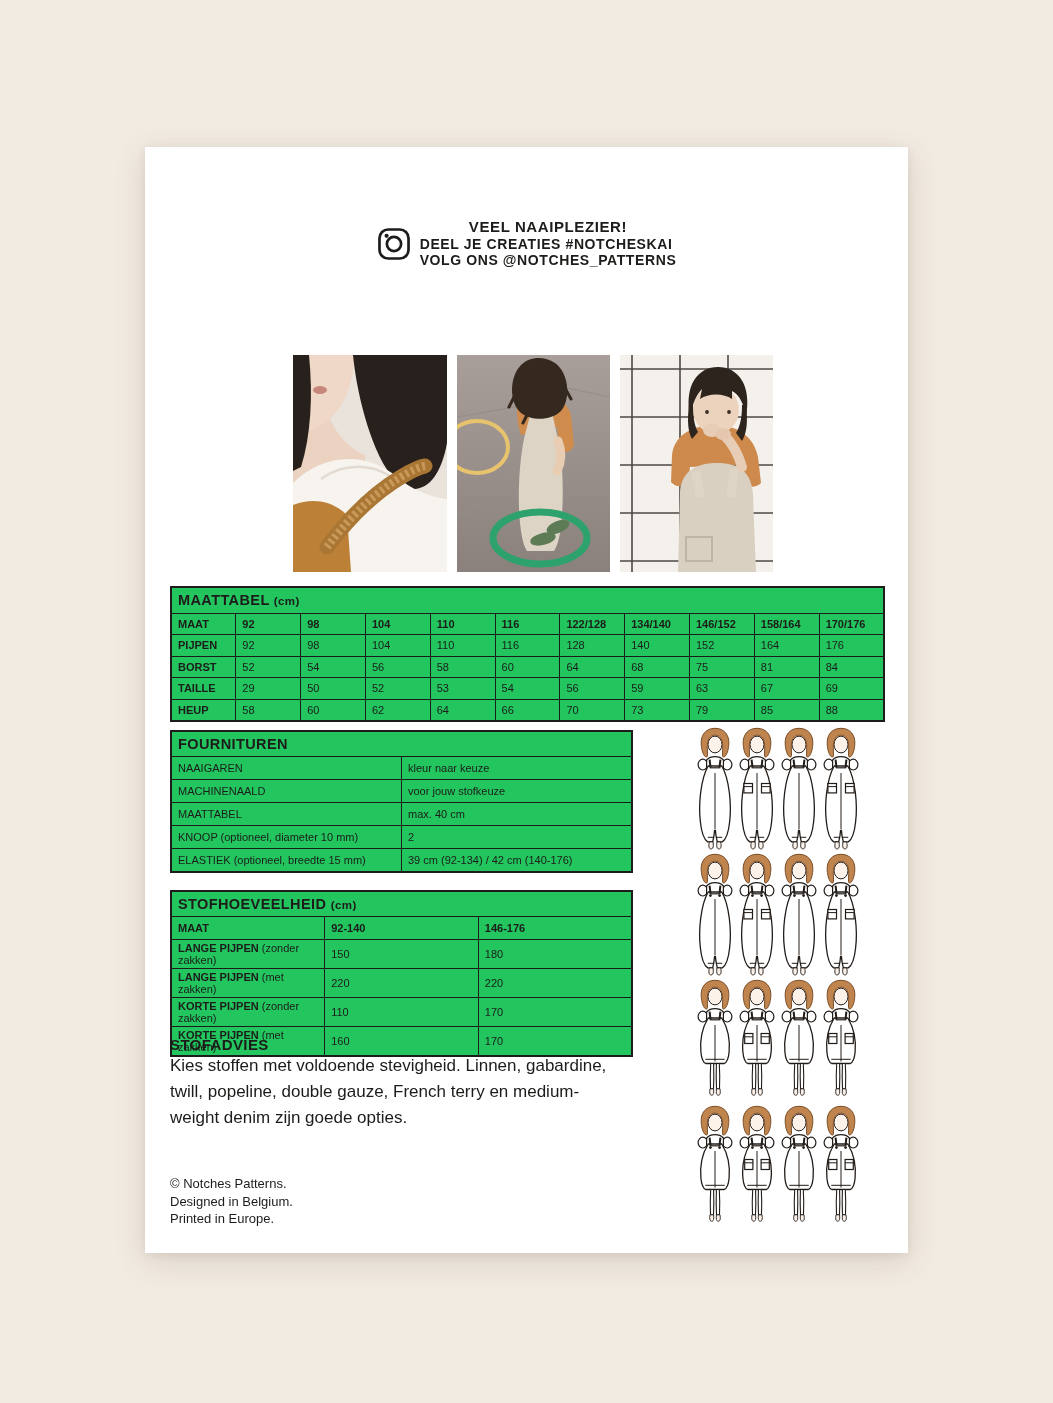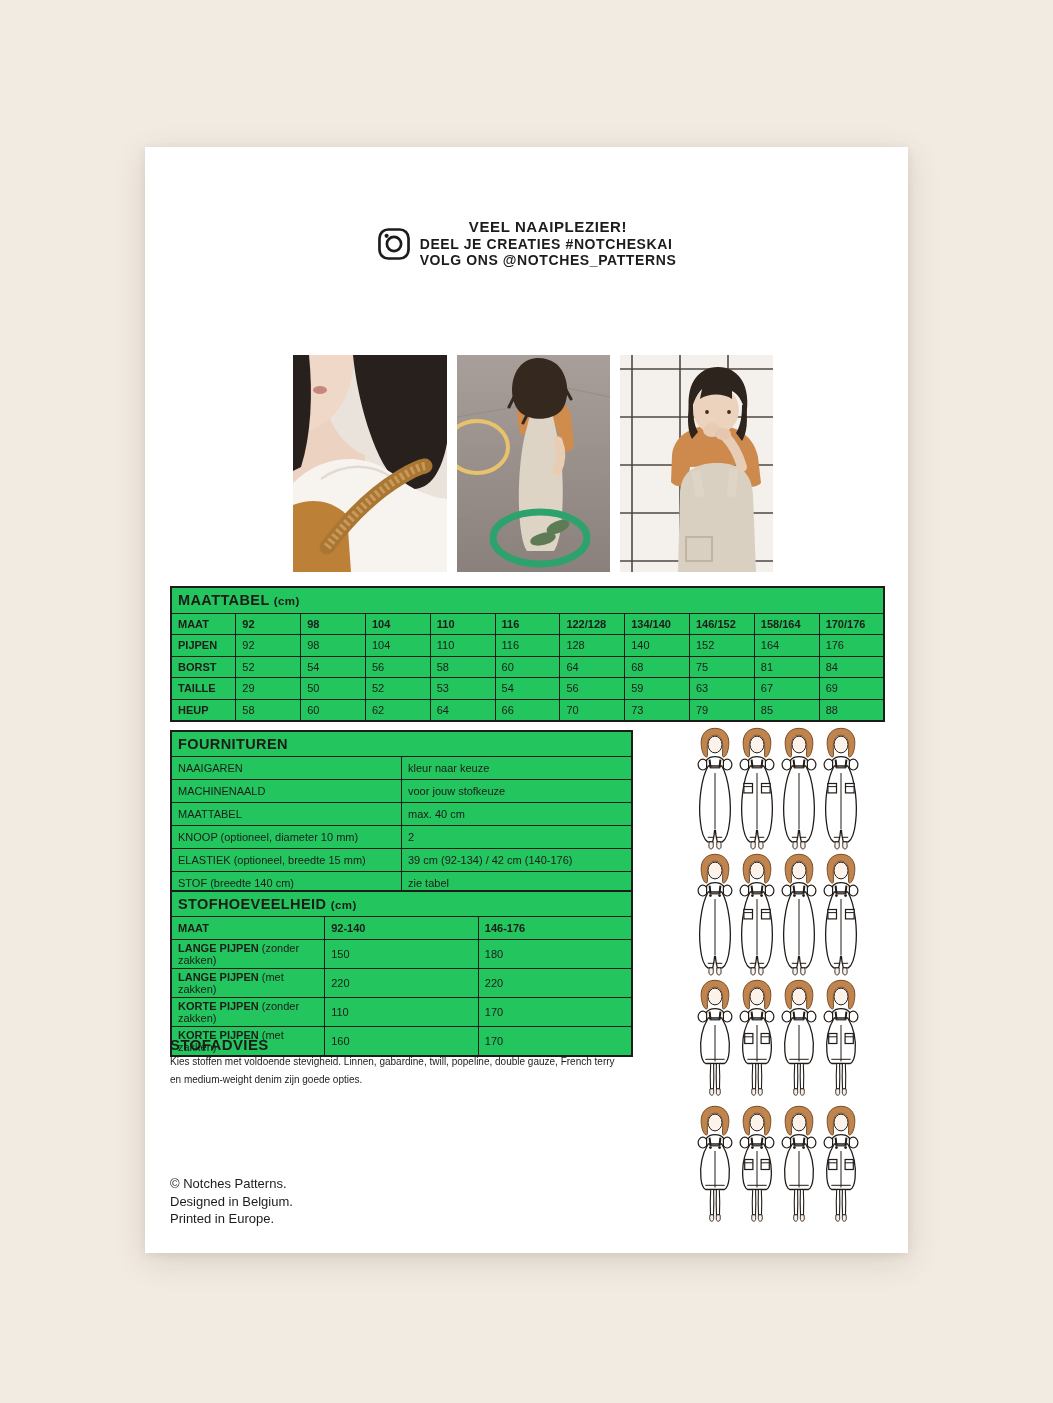--- a/index.html
+++ b/index.html
@@ -53,21 +53,21 @@
   .fabric-table tr { height:23px; }
   .fabric-table tr.title-row { height:22px; }
   .fabric-table th:first-child, .fabric-table td:first-child { width:190px; }
   .fabric-table th.num, .fabric-table td.num { text-align:left; width:138px; }
   .fabric-table td .note, .fabric-table td .b { font-size:11px; }
   .fabric-table td .b { font-weight:bold; }
 
   
   .advice { position:absolute; top:889px; left:25px; width:452px; }
   .advice h3 { font-size:15px; font-weight:bold; letter-spacing:.4px; }
-  .advice p { font-size:10px; line-height:18px; }
+  .advice p { font-size:17px; line-height:26px; }
   .footer { position:absolute; top:1028px; left:25px; font-size:13px; line-height:17.5px; }
 
   
   .figures { position:absolute; top:579px; left:549px;
     display:grid; grid-template-columns:repeat(4,42px); grid-auto-rows:126px; }
   .figures svg { display:block; width:42px; height:126px; }
 </style>
 </head>
 <body>
 
@@ -240,24 +240,20 @@
           <td>max. 40 cm</td>
         </tr>
         <tr>
           <td>KNOOP (optioneel, diameter 10 mm)</td>
           <td>2</td>
         </tr>
         <tr>
           <td>ELASTIEK (optioneel, breedte 15 mm)</td>
           <td>39 cm (92-134) / 42 cm (140-176)</td>
         </tr>
-        <tr>
-          <td>STOF (breedte 140 cm)</td>
-          <td>zie tabel</td>
-        </tr>
       </tbody>
   </table>
 
   <table class="fabric-table">
     <tbody>
       <tr class="title-row">
         <td colspan="3"><span>STOFHOEVEELHEID</span> <span class="unit">(cm)</span></td>
       </tr>
     </tbody>
     <tbody>

